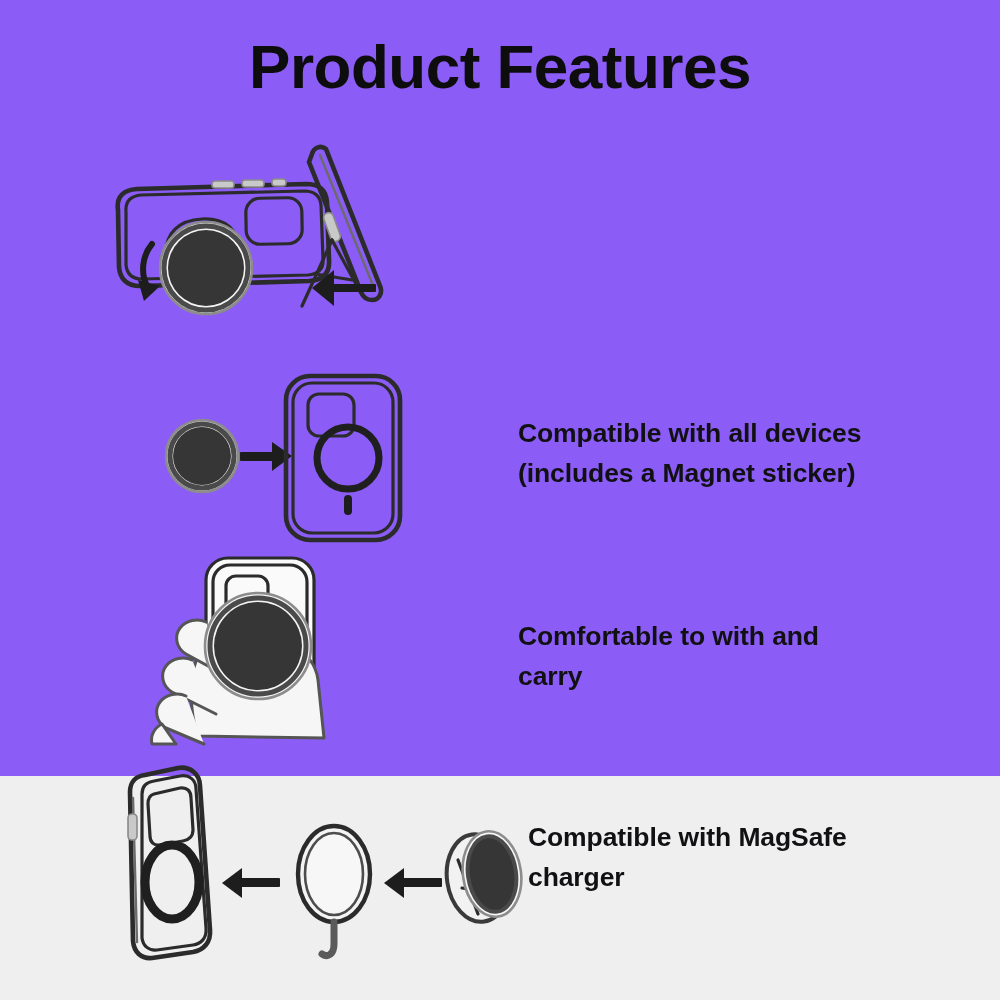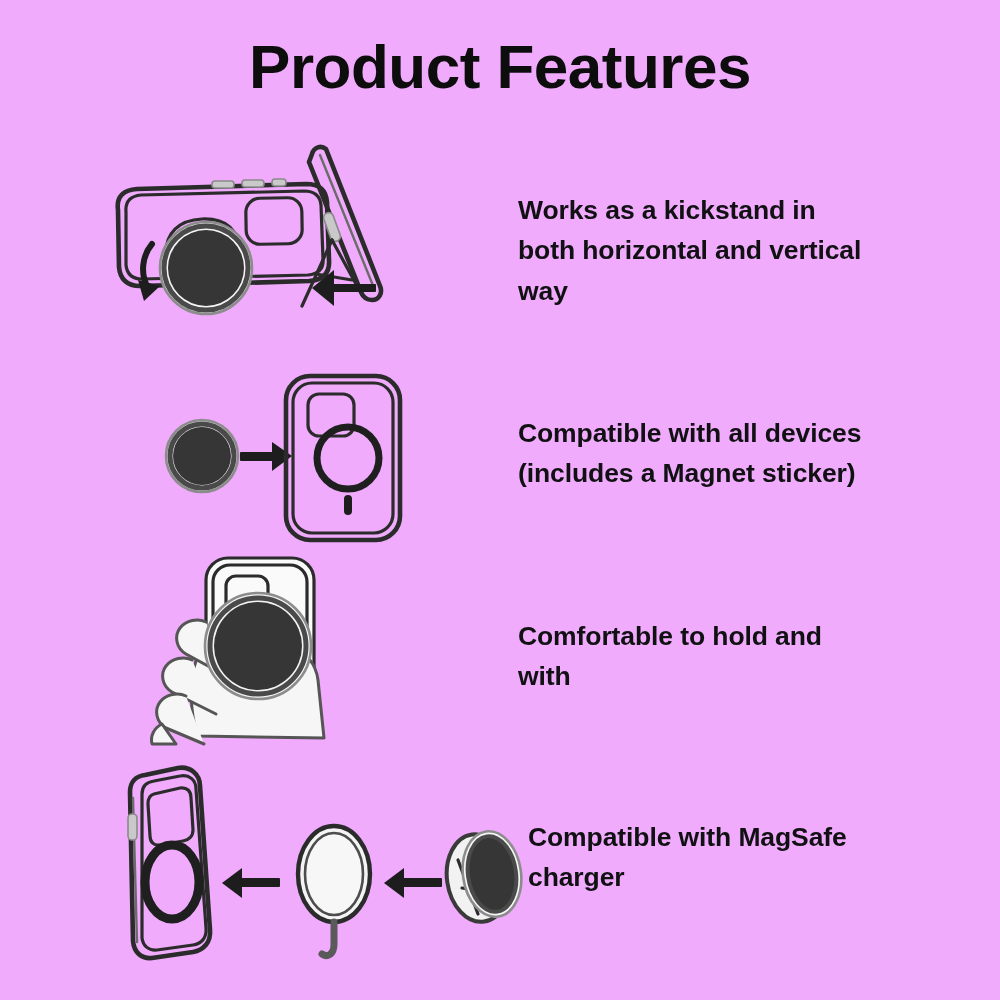--- a/index.html
+++ b/index.html
@@ -9,22 +9,22 @@
   body {
     width: 1000px;
     height: 1000px;
     background: #efeff0;
     font-family: "Liberation Sans", sans-serif;
     overflow: hidden;
   }
   #page {
     position: relative;
     width: 1000px;
-    height: 1000px;
-    background: #f0abfc;
+    height: 776px;
+    background: #8b5cf6;
   }
   .page-title {
     position: absolute;
     top: 34px;
     left: 0;
     width: 1000px;
     text-align: center;
     font-family: "Liberation Sans", sans-serif;
     font-size: 62px;
     font-weight: bold;
@@ -173,21 +173,20 @@
           <path class="ln" d="M236 146 L272 152"></path>
         </g>
 
         <g>
           <rect class="arrow" x="252" y="156" width="44" height="8" rx="1"></rect>
           <path class="arrow" d="M254 142 L254 178 L232 160 Z"></path>
         </g>
 
       </svg>
     </div>
-    <div class="feature-text">Works as a kickstand in both horizontal and vertical way</div>
   </div>
 
   <div class="feature-row" id="row-2">
     <div class="feature-art">
       <svg width="420" height="180" viewBox="0 0 420 180">
 
         <g>
           <circle class="disc-outer" cx="122" cy="88" r="36"></circle>
           <circle class="disc-ring" cx="122" cy="88" r="32"></circle>
           <circle class="disc-core" cx="122" cy="88" r="29"></circle>
@@ -263,21 +262,21 @@
         </g>
 
         <g>
           <circle class="disc-outer" cx="178" cy="98" r="53"></circle>
           <circle class="disc-ring" cx="178" cy="98" r="48"></circle>
           <circle class="disc-core" cx="178" cy="98" r="44"></circle>
         </g>
 
       </svg>
     </div>
-    <div class="feature-text">Comfortable to hold and with</div>
+    <div class="feature-text">Comfortable to with and carry</div>
   </div>
 
   <div class="feature-row" id="row-4">
     <div class="feature-art">
       <svg width="420" height="200" viewBox="0 0 420 200">
 
         <g>
 
           <path class="fill-wt" d="M54 22
                C54 14 60 8 68 8

